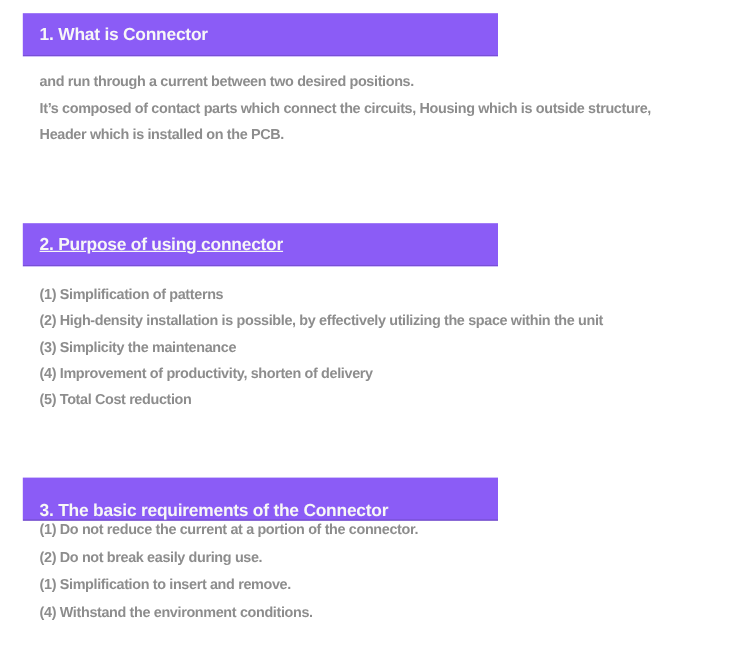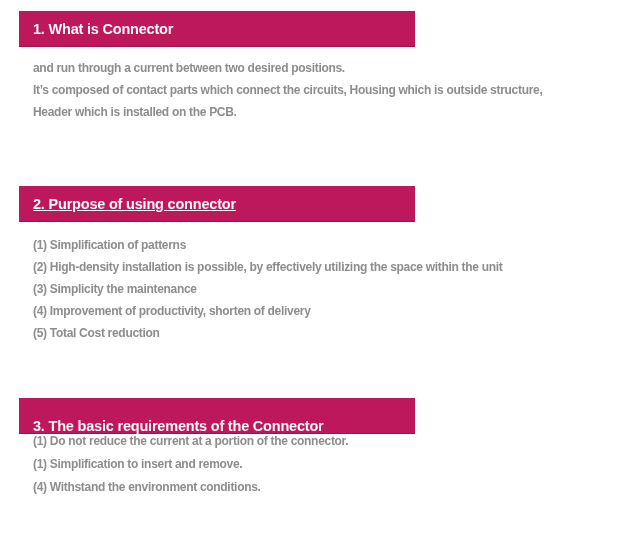--- a/index.html
+++ b/index.html
@@ -13,21 +13,21 @@
     width: 626px;
     height: 540px;
     background: #ffffff;
     overflow: hidden;
   }
   .section-header {
     position: absolute;
     left: 19px;
     width: 382px;
     height: 36px;
-    background: #be185d;
+    background: #8b5cf6;
     color: #f7f7f7;
     display: flex;
     align-items: center;
     padding-left: 14px;
     font-size: 14.5px;
     font-weight: 700;
     letter-spacing: -0.2px;
     box-shadow: inset 0 -1px 0 rgba(0,0,0,0.18);
   }
   .section-body {
@@ -73,17 +73,18 @@
     <div class="body-line">(3) Simplicity the maintenance</div>
     <div class="body-line">(4) Improvement of productivity, shorten of delivery</div>
     <div class="body-line">(5) Total Cost reduction</div>
   </div>
 
   <div class="section-header" id="hdr-3">
     <span>3. The basic requirements of the Connector</span>
   </div>
   <div class="section-body" id="body-3">
     <div class="body-line">(1) Do not reduce the current at a portion of the connector.</div>
+    <div class="body-line">(2) Do not break easily during use.</div>
     <div class="body-line">(1) Simplification to insert and remove.</div>
     <div class="body-line">(4) Withstand the environment conditions.</div>
   </div>
 
 </div>
 
 </body></html>

